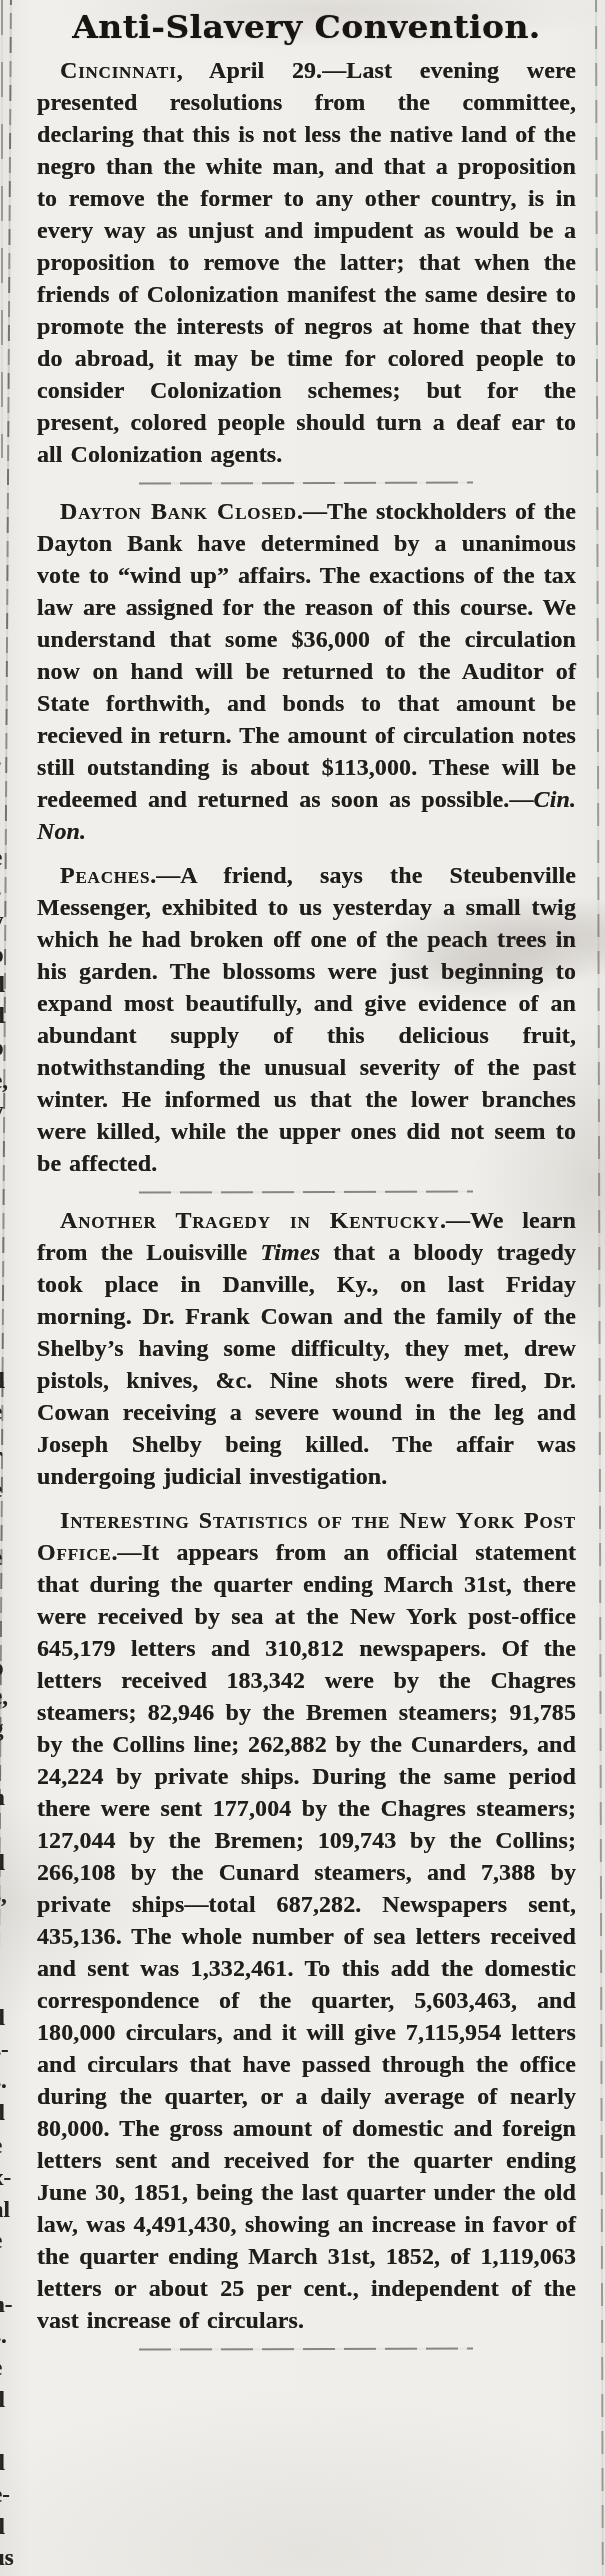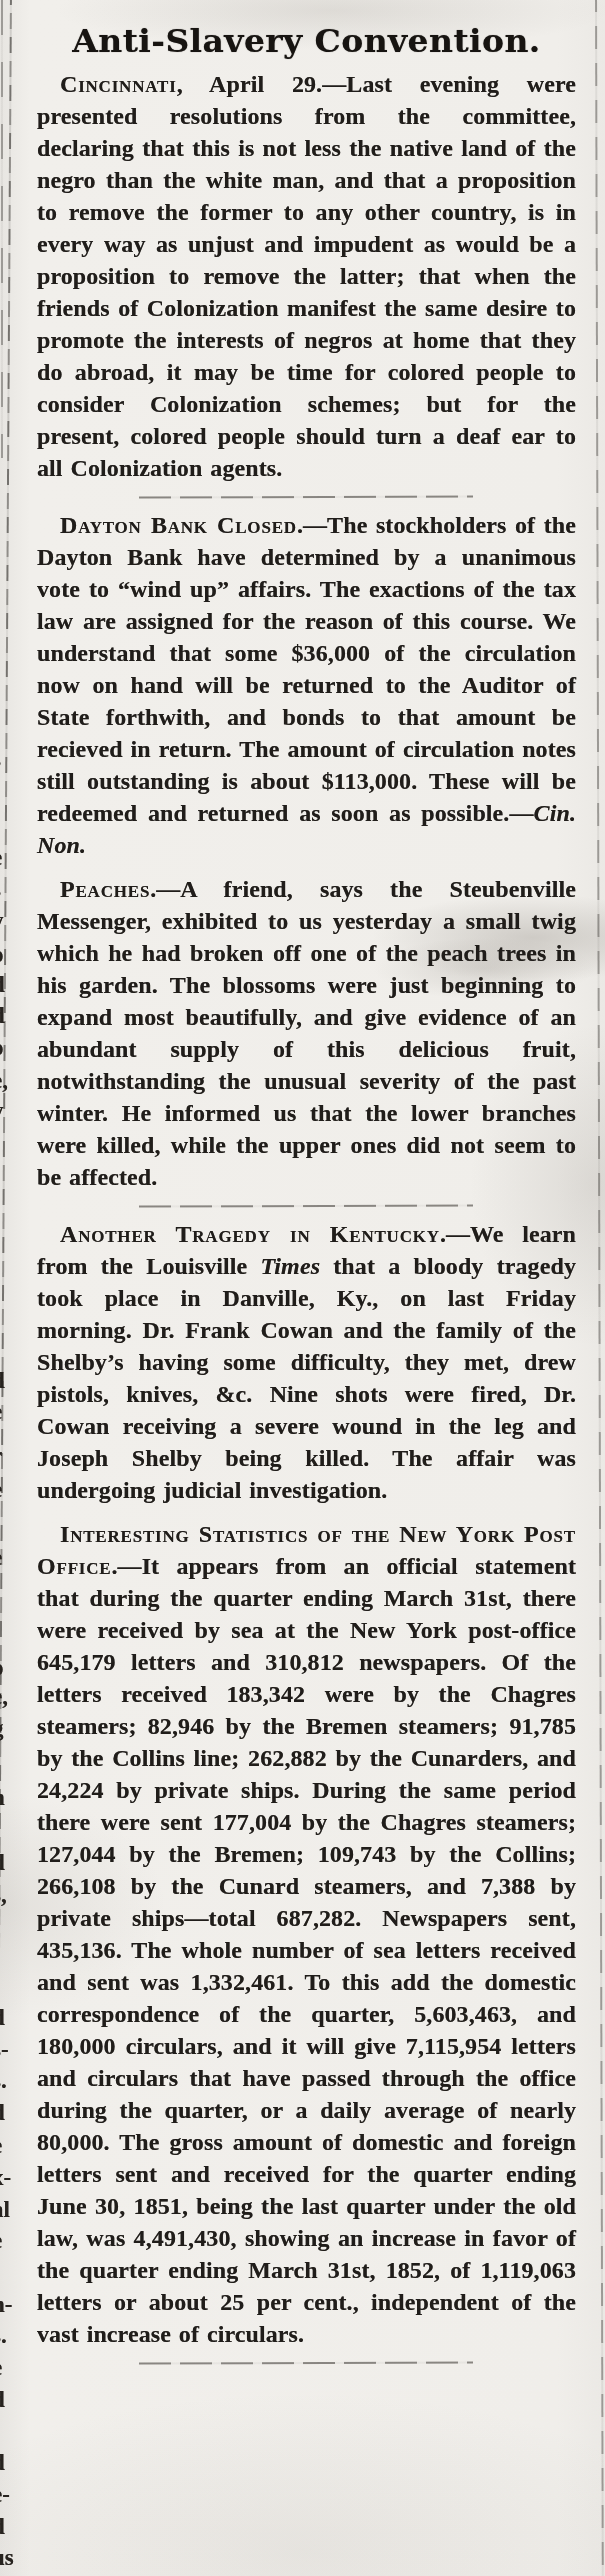--- a/index.html
+++ b/index.html
@@ -32,21 +32,21 @@
     position: absolute; top: 0; left: 0.9px; width: 1.8px; height: 458px;
     background: repeating-linear-gradient(180deg,
       rgba(45,42,38,.40) 0 35px, rgba(45,42,38,.05) 35px 62px);
   }
   .rule-right {
     position: absolute; top: -10.6px; right: 8px; width: 1.8px; height: 2640px;
     background: repeating-linear-gradient(180deg,
       rgba(45,42,38,.42) 0 23px, rgba(45,42,38,.08) 23px 37px);
     transform: rotate(-0.15deg); transform-origin: top right;
   }
-  .column { position: absolute; left: 37px; top: 21px; width: 539px; }
+  .column { position: absolute; left: 37px; top: 7px; width: 539px; }
   .headline {
     font-family: "DejaVu Serif", serif;
     font-weight: 700;
     font-size: 33px;
     line-height: 40px;
     text-align: center;
     letter-spacing: 0.4px;
     margin: 0 0 7px 0;
     color: #171411;
     text-shadow: 0 0 0.9px rgba(23,20,17,.55);

